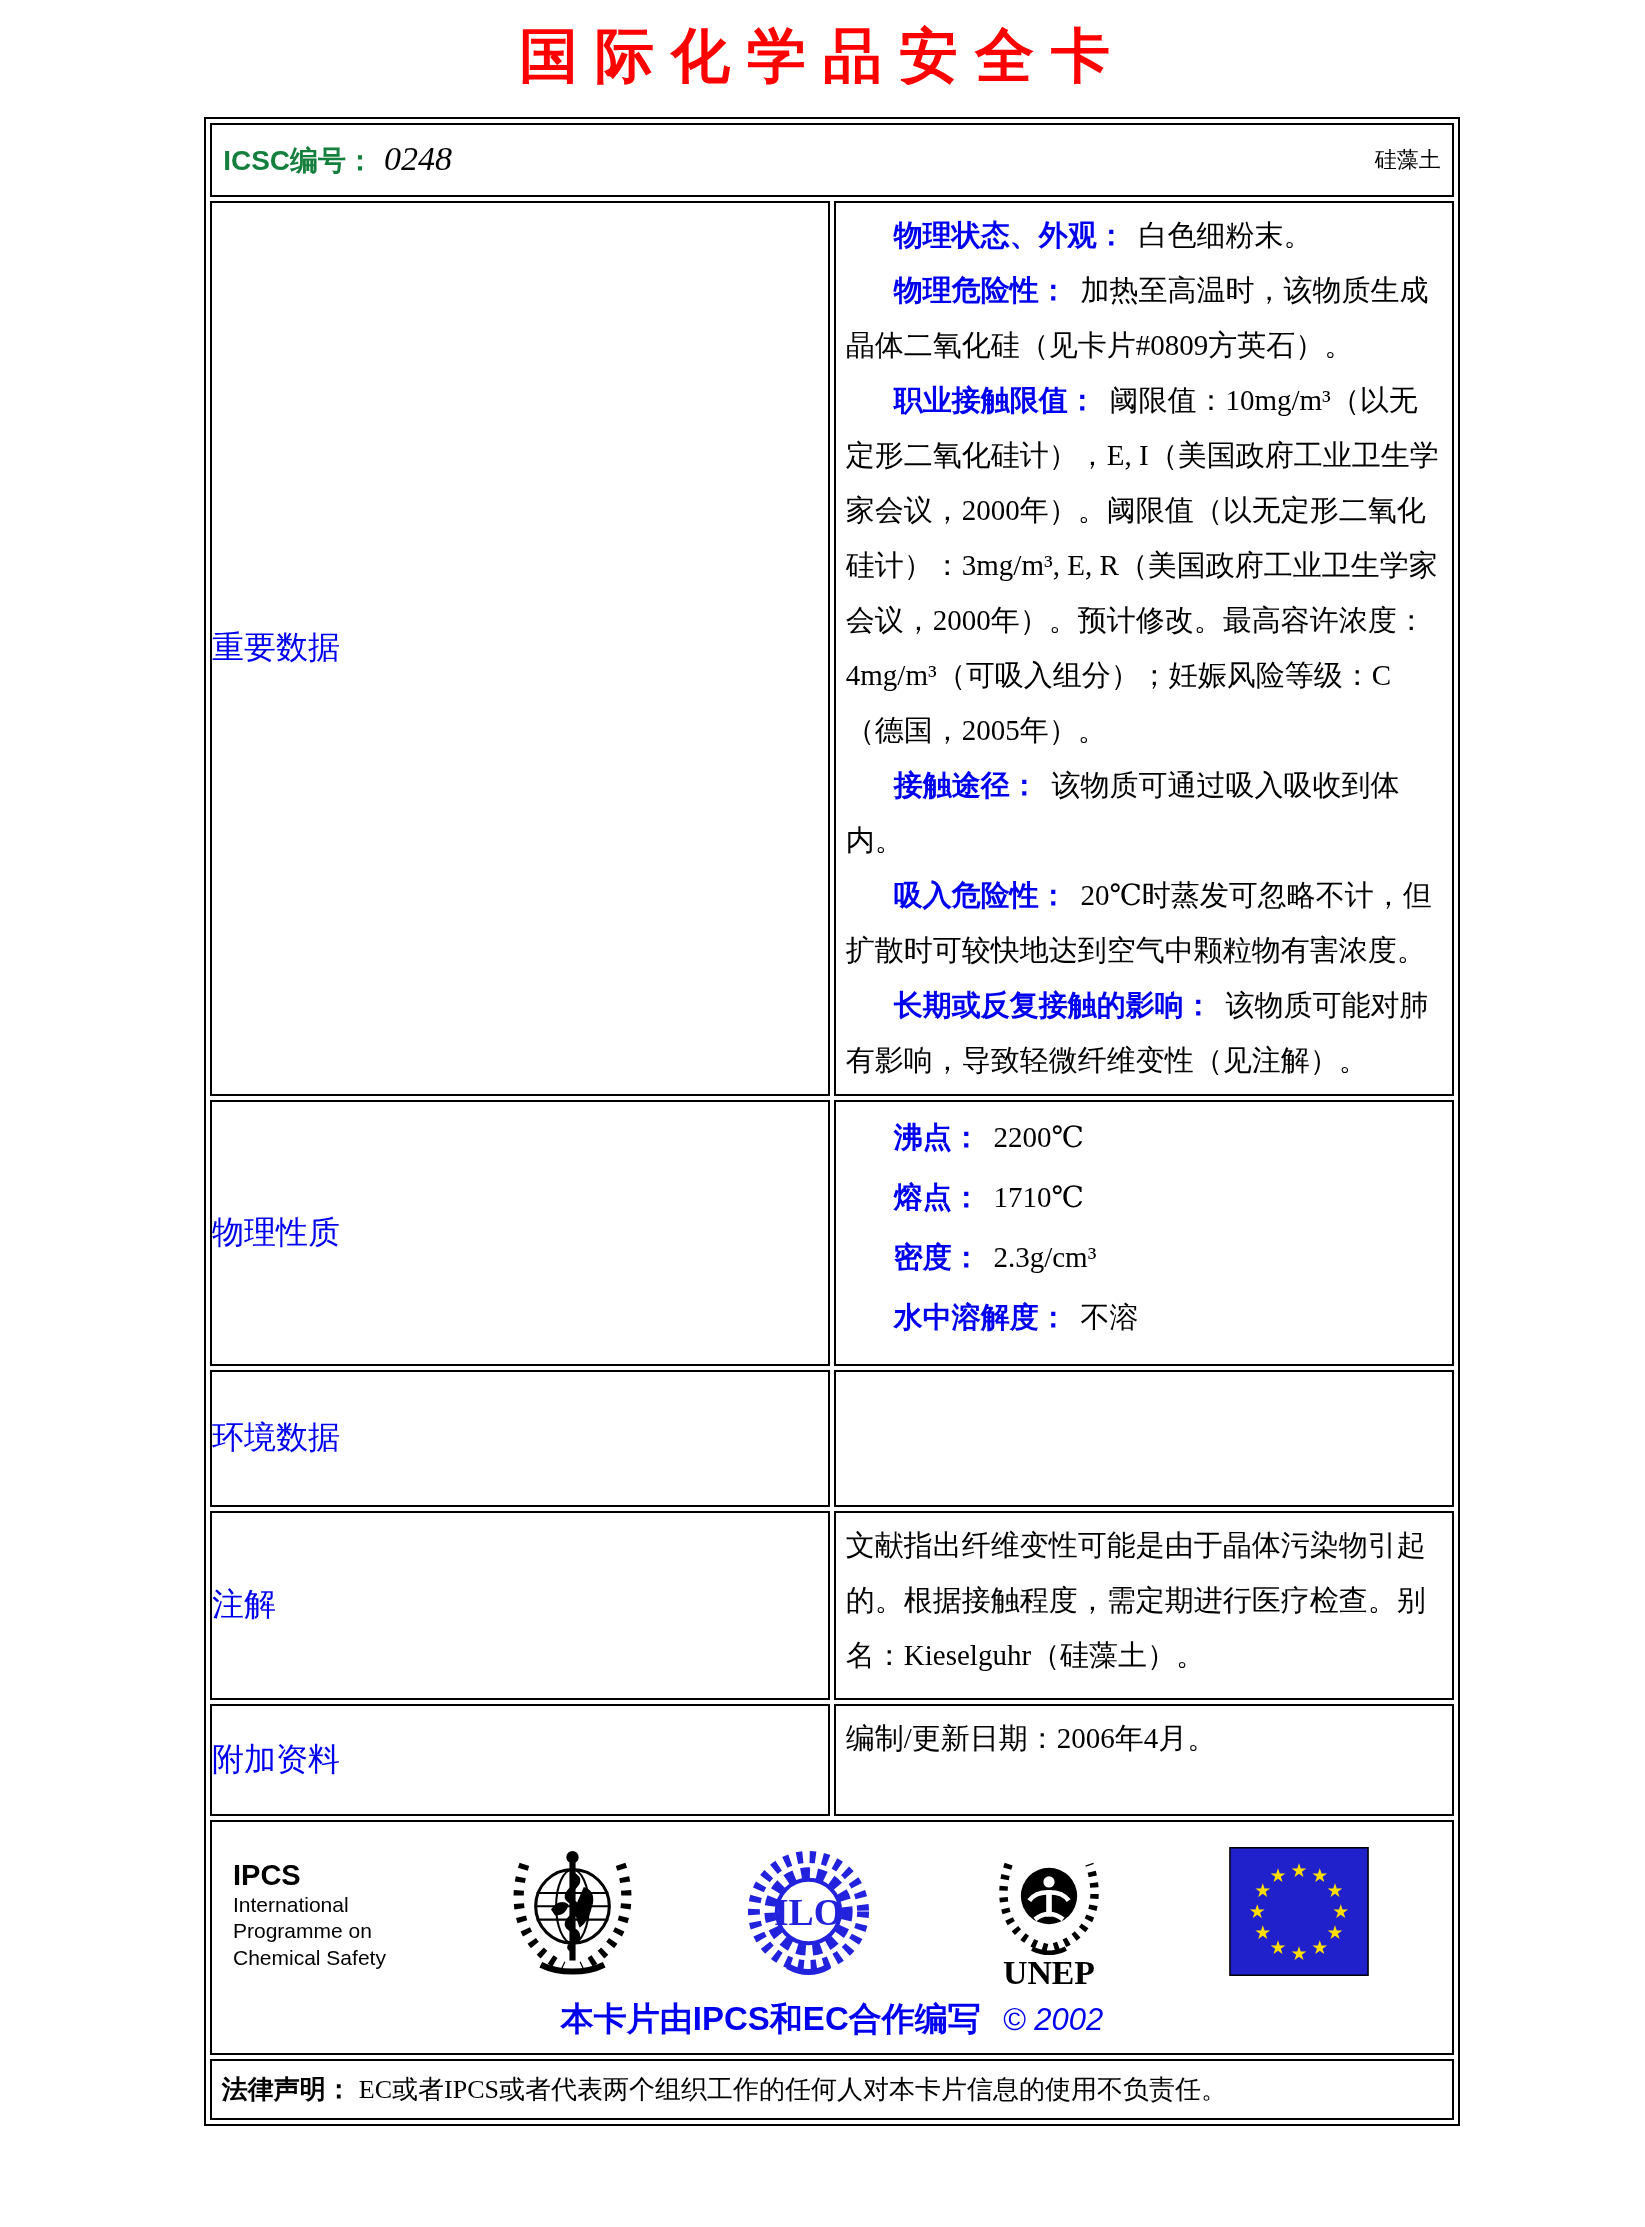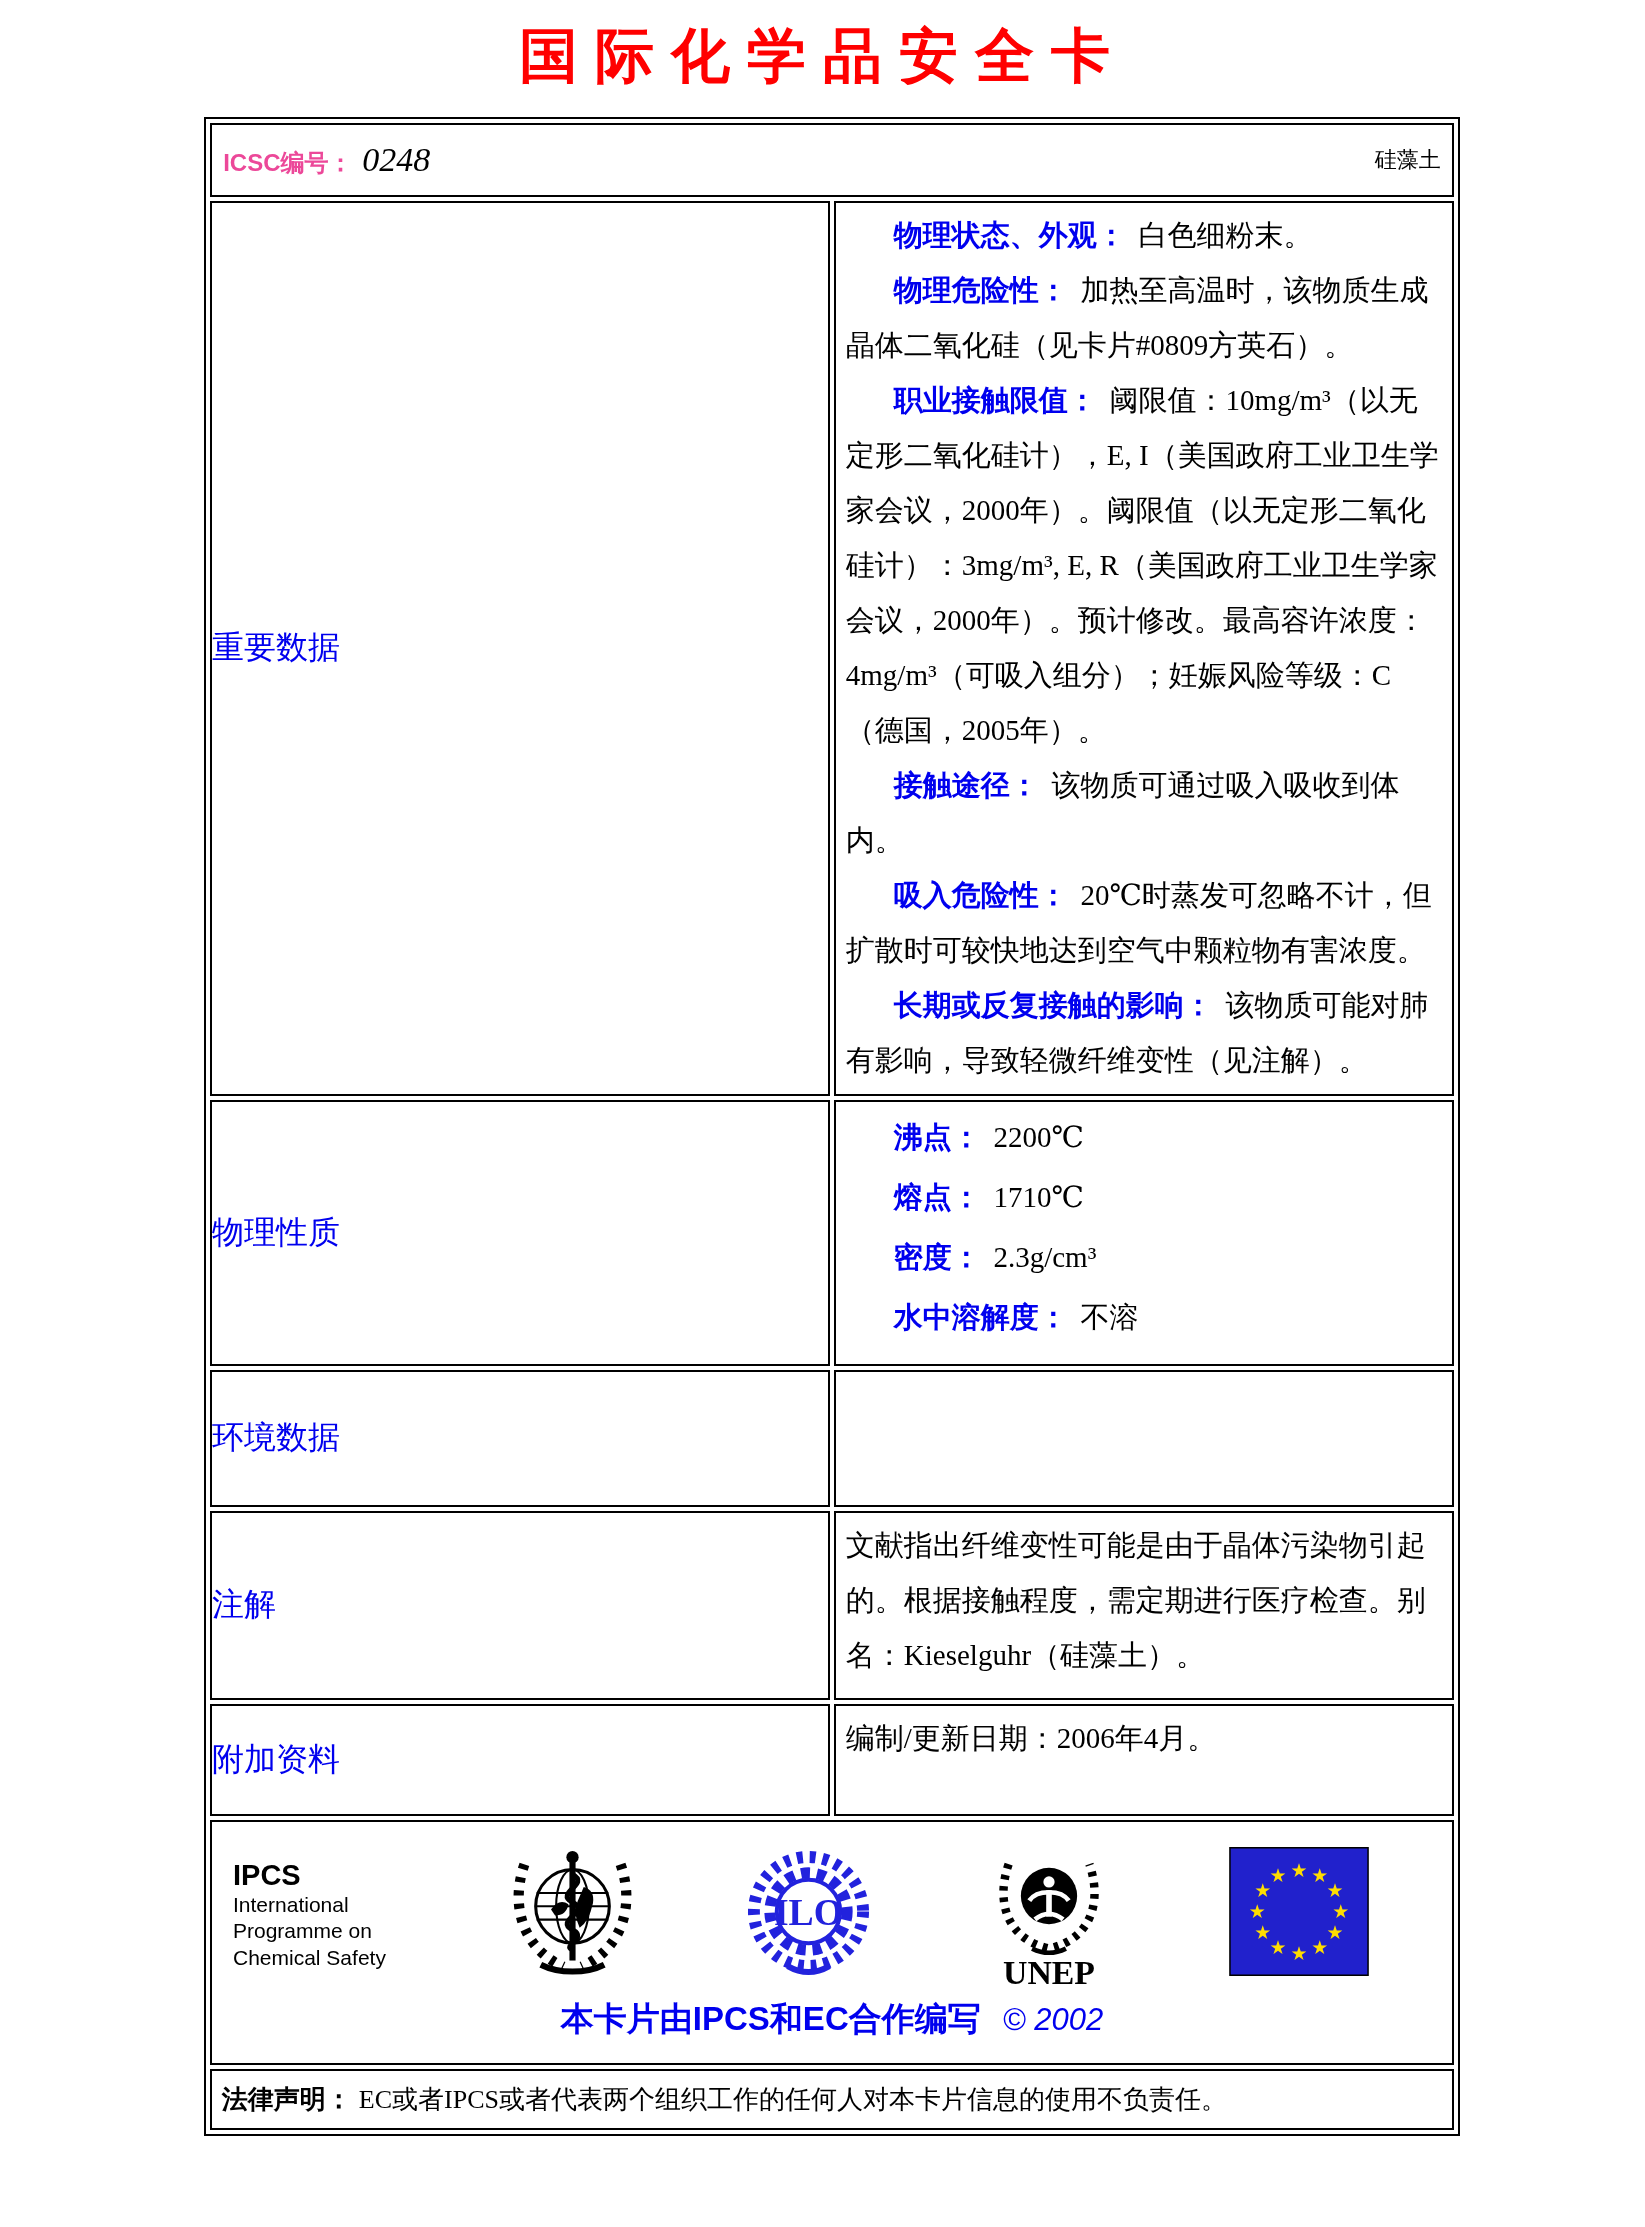--- a/index.html
+++ b/index.html
@@ -24,27 +24,27 @@
     font-size:32px;font-weight:500;
   }
   td.content-cell{padding:5.6px 11.2px 5.6px 9.8px;font-size:29px;line-height:55px;}
   .field-label{
     color:#0000ee;font-family:Liberation Sans, sans-serif;
     font-weight:bold;margin-right:12.6px;margin-left:48px;
   }
   td.header-cell{vertical-align:middle;padding:0 11.2px;}
   .header-flex{display:flex;justify-content:space-between;align-items:center;}
   .icsc-label{
-    color:#ec4899;font-family:"Liberation Sans","DejaVu Sans",sans-serif;
-    font-weight:bold;font-size:24px;
+    color:#15803d;font-family:"Liberation Sans","DejaVu Sans",sans-serif;
+    font-weight:bold;font-size:28px;
   }
   .icsc-number{font-size:34px;margin-left:9.8px;font-style:italic;}
   .chem-name{font-size:22px;}
   .phys-line{line-height:60px;}
-  td.footer-cell{padding:18px 21px 17px 21px;vertical-align:top;}
+  td.footer-cell{padding:18px 21px 7px 21px;vertical-align:top;}
   .logo-row{display:flex;align-items:center;}
   .ipcs-block{width:196px;font-family:"Liberation Sans","DejaVu Sans",sans-serif;}
   .ipcs-acronym{font-size:29px;font-weight:bold;line-height:34px;}
   .ipcs-line{font-size:21px;line-height:26.6px;}
   .logo{flex:0 0 auto;}
   .who-logo{margin-left:77px;}
   .ilo-logo{margin-left:105px;}
   .unep-logo{margin-left:115px;margin-top:7px;}
   .eu-flag{margin-left:119px;margin-top:-7px;}
   .footer-caption{

